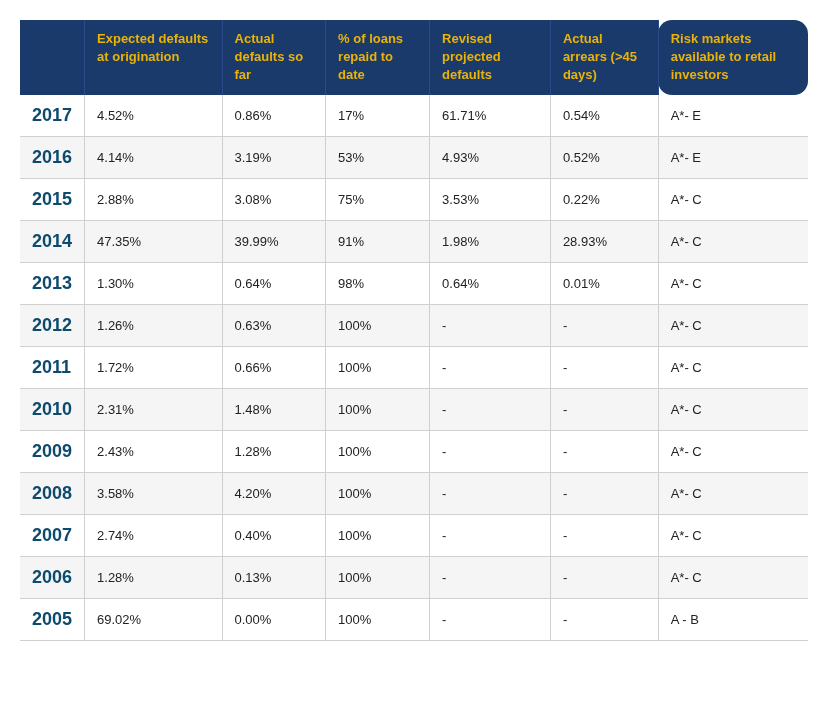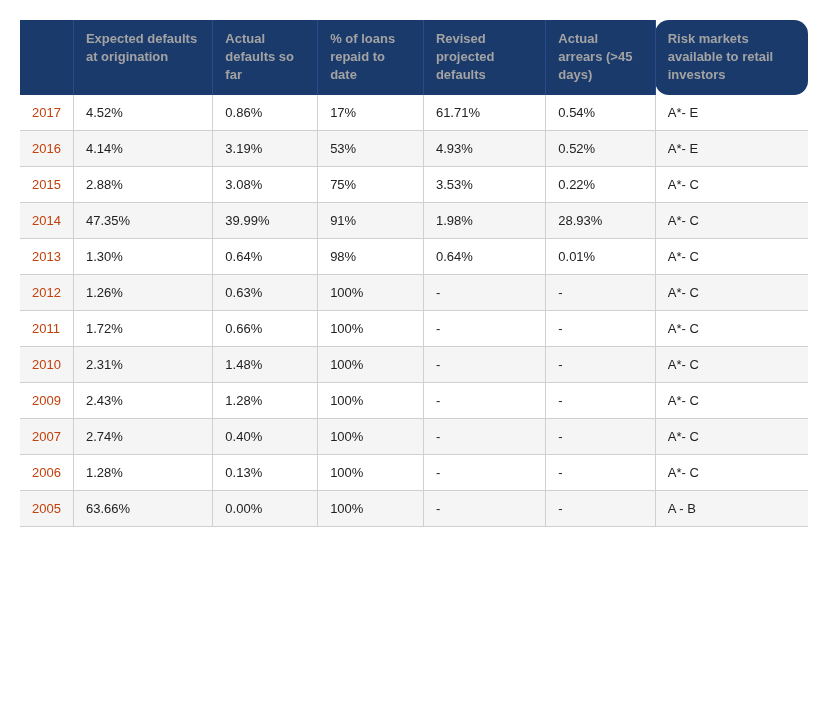--- a/index.html
+++ b/index.html
@@ -15,21 +15,21 @@
     .table-wrapper {
       width: 788px;
     }
     table {
       width: 100%;
       border-collapse: collapse;
       font-size: 13px;
     }
     thead tr {
       background-color: #1a3a6b;
-      color: #a3a3a3;
+      color: #eab308;
     }
     thead th {
       padding: 10px 12px;
       text-align: left;
       font-weight: bold;
       font-size: 13px;
       line-height: 1.4;
       border-right: 1px solid #2a4a8b;
       vertical-align: top;
     }
@@ -50,23 +50,23 @@
       padding: 10px 12px;
       color: #222;
       border-right: 1px solid #d0d0d0;
       vertical-align: middle;
       font-size: 13px;
     }
     tbody td:last-child {
       border-right: none;
     }
     tbody td:first-child {
-      font-weight: normal;
-      color: #c2410c;
-      font-size: 13px;
+      font-weight: bold;
+      color: #0c4a6e;
+      font-size: 18px;
     }
   </style>
 </head>
 <body>
 
 <div class="table-wrapper">
   <table>
     <thead>
       <tr>
         <th></th>
@@ -154,40 +154,49 @@
         <tr>
           <td>2009</td>
           <td>2.43%</td>
           <td>1.28%</td>
           <td>100%</td>
           <td>-</td>
           <td>-</td>
           <td>A*- C</td>
         </tr>
         <tr>
+          <td>2008</td>
+          <td>3.58%</td>
+          <td>4.20%</td>
+          <td>100%</td>
+          <td>-</td>
+          <td>-</td>
+          <td>A*- C</td>
+        </tr>
+        <tr>
           <td>2007</td>
           <td>2.74%</td>
           <td>0.40%</td>
           <td>100%</td>
           <td>-</td>
           <td>-</td>
           <td>A*- C</td>
         </tr>
         <tr>
           <td>2006</td>
           <td>1.28%</td>
           <td>0.13%</td>
           <td>100%</td>
           <td>-</td>
           <td>-</td>
           <td>A*- C</td>
         </tr>
         <tr>
           <td>2005</td>
-          <td>63.66%</td>
+          <td>69.02%</td>
           <td>0.00%</td>
           <td>100%</td>
           <td>-</td>
           <td>-</td>
           <td>A - B</td>
         </tr>
       </tbody>
   </table>
 </div>
 

